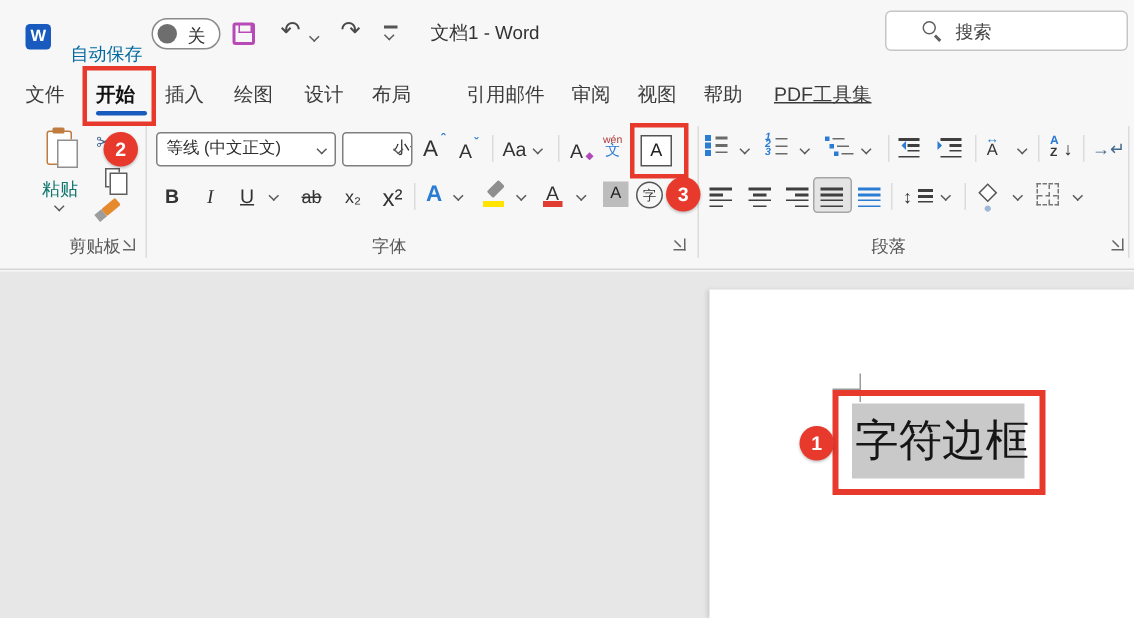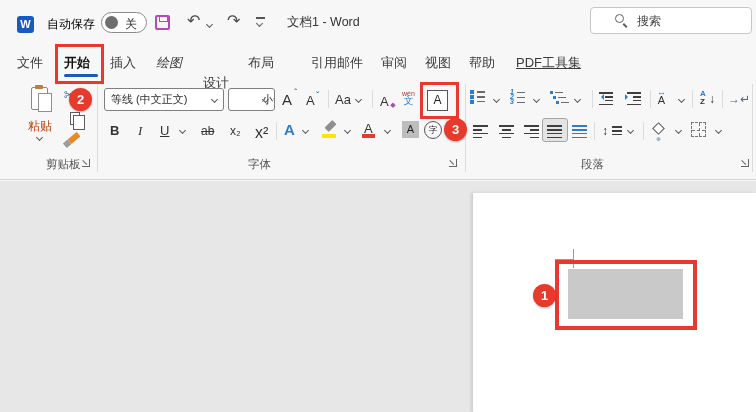--- a/index.html
+++ b/index.html
@@ -6,21 +6,21 @@
   html,body { width:756px; height:412px; overflow:hidden; }
   body { font-family:"Liberation Sans","DejaVu Sans",sans-serif; }
   .screen { position:relative; width:756px; height:412px; background:#f7f7f7; overflow:hidden; }
   .abs { position:absolute; }
 
   
   .chrome { position:absolute; left:0; top:0; width:756px; height:180px; background:#f7f7f7; border-bottom:1px solid #d5d5d5; }
 
   
   .logo { left:17px; top:16px; width:17px; height:17px; background:#185abd; border-radius:3px; color:#fff; font-size:11px; font-weight:bold; text-align:center; line-height:17px; }
-  .autosave-label { left:47px; top:16px; font-size:12px; color:#000000; }
+  .autosave-label { left:47px; top:28px; font-size:12px; color:#0369a1; }
   .toggle { left:101px; top:12px; width:46px; height:21px; border:1px solid #8a8a8a; border-radius:11px; background:#fff; }
   .toggle-knob { left:105px; top:16px; width:13px; height:13px; border-radius:50%; background:#6e6e6e; }
   .toggle-state { left:125px; top:16px; font-size:12px; color:#333; }
   .floppy { left:155px; top:15px; width:15px; height:15px; border:2px solid #b84ab8; border-radius:2px; }
   .floppy::before { content:""; position:absolute; left:2px; top:-1px; width:7px; height:5px; border:1.5px solid #b84ab8; border-top:none; }
   .glyph-btn { font-size:16px; color:#4a4a4a; line-height:16px; }
   .undo { left:187px; top:13px; }
   .redo { left:227px; top:13px; }
   .more-cmds { left:256px; top:17px; width:10px; height:10px; }
   .more-cmds::before { content:""; position:absolute; left:0; top:0; width:9px; height:1.5px; background:#555; }
@@ -40,21 +40,21 @@
   
   .vdiv { width:1px; background:#dcdcdc; }
   .group-label { font-size:11.5px; color:#555; }
   .launcher { width:8px; height:8px; border-right:1px solid #666; border-bottom:1px solid #666; }
   .launcher::before { content:""; position:absolute; left:1px; top:1px; width:6px; height:1px; background:#666; transform:rotate(45deg); transform-origin:0 0; }
 
   
   .clipboard-board { left:31px; top:87px; width:17px; height:23px; border:1.5px solid #c07b3e; border-radius:2px; background:#fff; }
   .clipboard-board::before { content:""; position:absolute; left:3px; top:-3px; width:8px; height:4px; background:#c07b3e; border-radius:1px; }
   .clipboard-page { left:38px; top:93px; width:14px; height:19px; background:#fff; border:1px solid #8f8f8f; }
-  .paste-label { left:18px; top:118px; width:44px; text-align:center; font-size:12px; color:#c2410c; }
+  .paste-label { left:18px; top:118px; width:44px; text-align:center; font-size:12px; color:#0f766e; }
   .scissors { left:64px; top:86px; font-size:15px; color:#44688f; }
   .copy-ic { left:70px; top:112px; width:10px; height:13px; border:1.3px solid #5d5d5d; background:#fff; }
   .copy-ic::before { content:""; position:absolute; left:2px; top:2px; width:10px; height:13px; border:1.3px solid #5d5d5d; background:#fff; }
   .brush { left:68px; top:135px; width:12px; height:6px; background:#e58a2f; border-radius:1px; transform:rotate(-40deg); }
   .brush::before { content:""; position:absolute; left:-6px; top:0; width:6px; height:6px; background:#9c9c9c; }
 
   
   .combo { top:88px; height:23px; background:#fff; border:1px solid #7f7f7f; border-radius:3px; font-size:11px; color:#2e2e2e; line-height:21px; padding-left:6px; white-space:nowrap; overflow:hidden; }
   .combo .chev { position:absolute; right:6px; top:8px; }
 
@@ -146,22 +146,22 @@
       </span>
     <span class="abs doc-title">文档1 - Word</span>
     <div class="abs searchbox"></div>
     <div class="abs mag"></div>
     <span class="abs search-text">搜索</span>
 
     
     <span class="abs tab" style="left:17px;">文件</span>
     <span class="abs tab active" style="left:64px;">开始</span>
     <span class="abs tab" style="left:110px;">插入</span>
-    <span class="abs tab" style="left:156px;font-style:italic;">绘图</span>
-    <span class="abs tab" style="left:203px;margin-top:20px;">设计</span>
+    <span class="abs tab" style="left:156px;">绘图</span>
+    <span class="abs tab" style="left:203px;">设计</span>
     <span class="abs tab" style="left:248px;">布局</span>
     <span class="abs tab" style="left:311px;">引用</span>
     <span class="abs tab" style="left:337px;">邮件</span>
     <span class="abs tab" style="left:381px;">审阅</span>
     <span class="abs tab" style="left:425px;">视图</span>
     <span class="abs tab" style="left:469px;">帮助</span>
     <span class="abs tab" style="left:516px;text-decoration:underline;">PDF工具集</span>
     <div class="abs tab-underline"></div>
 
     
@@ -319,20 +319,21 @@
     <span class="abs launcher" style="left:741px; top:159px;"></span>
     <div class="abs vdiv" style="left:752px; top:84px; height:88px;"></div>
   </div>
 
   <div class="docarea">
     <div class="page"></div>
   </div>
   <div class="abs margin-h"></div>
   <div class="abs margin-v"></div>
   <div class="abs selection"></div>
+  <div class="abs doc-text">字符边框</div>
 
   <div class="abs redbox redbox2"></div>
   <div class="abs redbox redbox3"></div>
   <div class="abs redbox redbox1"></div>
   <div class="abs redcircle rc1">1</div>
   <div class="abs redcircle rc2">2</div>
   <div class="abs redcircle rc3">3</div>
 </div>
 
 </body></html>

